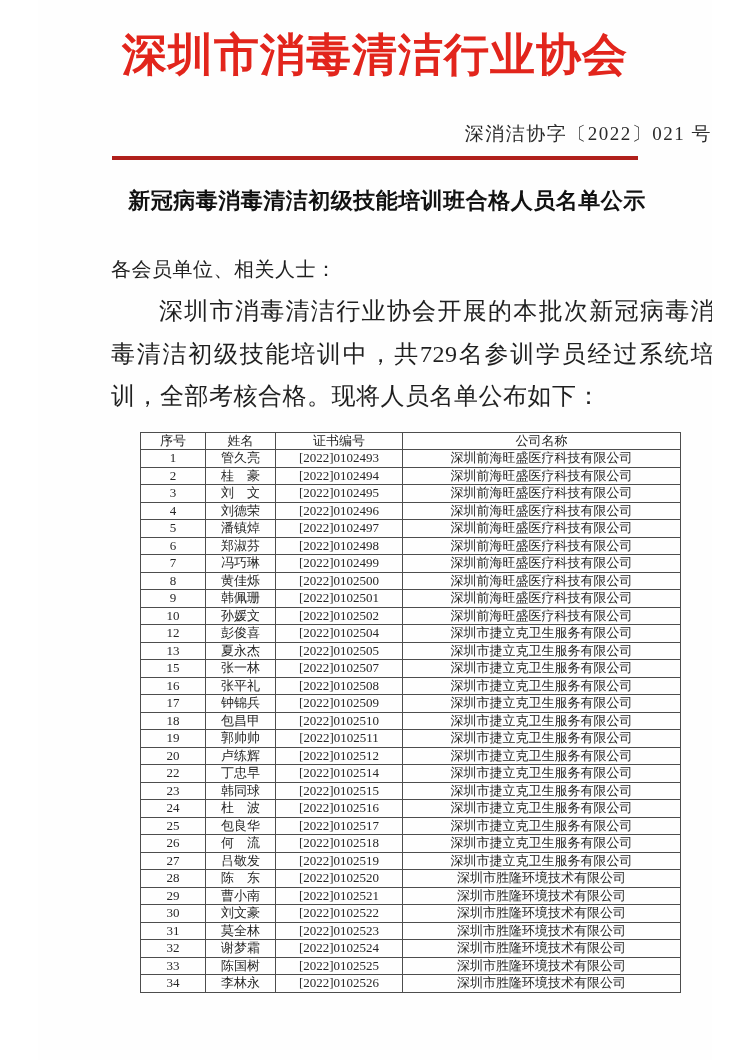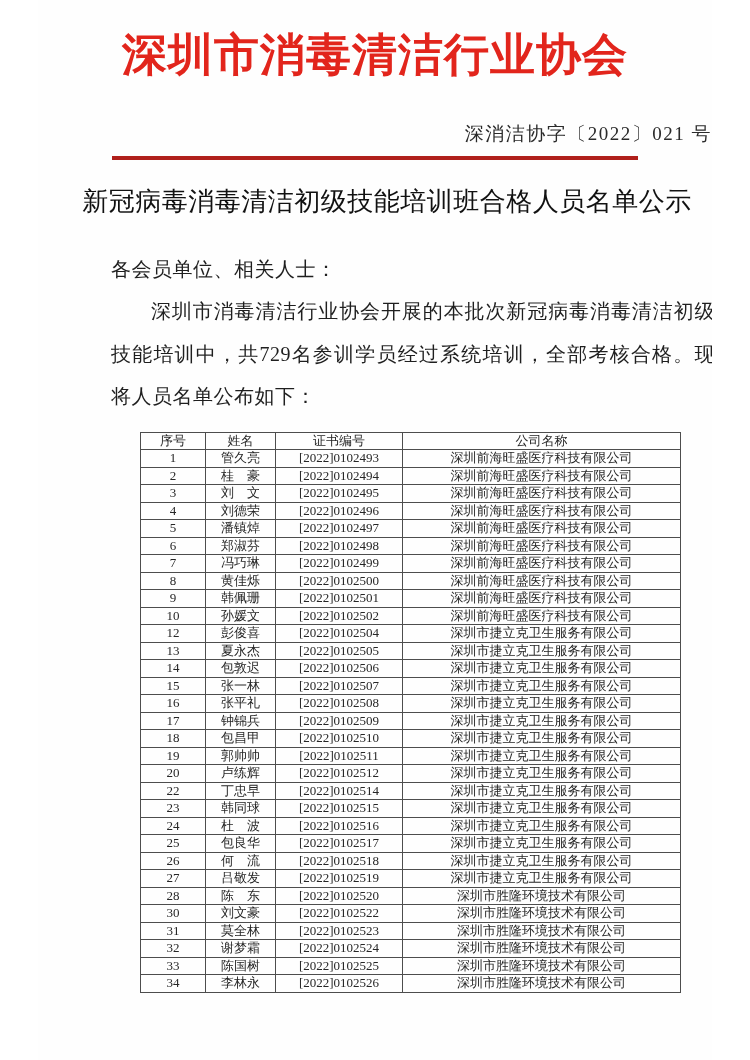--- a/index.html
+++ b/index.html
@@ -35,40 +35,40 @@
   }
   .red-divider {
     height: 4px;
     background: #b0201b;
     margin: 10px 74px 0 74px;
   }
   .notice-title {
     margin-top: 26px;
     text-align: center;
     font-family: "Liberation Sans", "DejaVu Sans", sans-serif;
-    font-size: 26px;
-    font-weight: normal;
+    font-size: 22px;
+    font-weight: bold;
     color: #111111;
     letter-spacing: 0.5px;
     line-height: 30px;
     white-space: nowrap;
     padding-left: 24px;
   }
   .content {
     margin: 0 73px;
     width: 604px;
   }
   .salutation {
     margin-top: 32px;
     font-size: 20px;
     line-height: 42px;
     letter-spacing: 0.5px;
   }
   .body-text {
-    font-size: 20px;
+    font-size: 24px;
     line-height: 42.5px;
     letter-spacing: 0.5px;
     text-indent: 2em;
     text-align: justify;
   }
   table.roster {
     margin: 14px 0 0 102px;
     width: 540px;
     border-collapse: collapse;
     table-layout: fixed;
@@ -192,26 +192,20 @@
           <td>[2022]0102504</td>
           <td>深圳市捷立克卫生服务有限公司</td>
         </tr>
         <tr>
           <td>13</td>
           <td>夏永杰</td>
           <td>[2022]0102505</td>
           <td>深圳市捷立克卫生服务有限公司</td>
         </tr>
         <tr>
-          <td>14</td>
-          <td>包敦迟</td>
-          <td>[2022]0102506</td>
-          <td>深圳市捷立克卫生服务有限公司</td>
-        </tr>
-        <tr>
           <td>15</td>
           <td>张一林</td>
           <td>[2022]0102507</td>
           <td>深圳市捷立克卫生服务有限公司</td>
         </tr>
         <tr>
           <td>16</td>
           <td>张平礼</td>
           <td>[2022]0102508</td>
           <td>深圳市捷立克卫生服务有限公司</td>
@@ -276,20 +270,26 @@
           <td>[2022]0102519</td>
           <td>深圳市捷立克卫生服务有限公司</td>
         </tr>
         <tr>
           <td>28</td>
           <td>陈　东</td>
           <td>[2022]0102520</td>
           <td>深圳市胜隆环境技术有限公司</td>
         </tr>
         <tr>
+          <td>29</td>
+          <td>曹小南</td>
+          <td>[2022]0102521</td>
+          <td>深圳市胜隆环境技术有限公司</td>
+        </tr>
+        <tr>
           <td>30</td>
           <td>刘文豪</td>
           <td>[2022]0102522</td>
           <td>深圳市胜隆环境技术有限公司</td>
         </tr>
         <tr>
           <td>31</td>
           <td>莫全林</td>
           <td>[2022]0102523</td>
           <td>深圳市胜隆环境技术有限公司</td>

